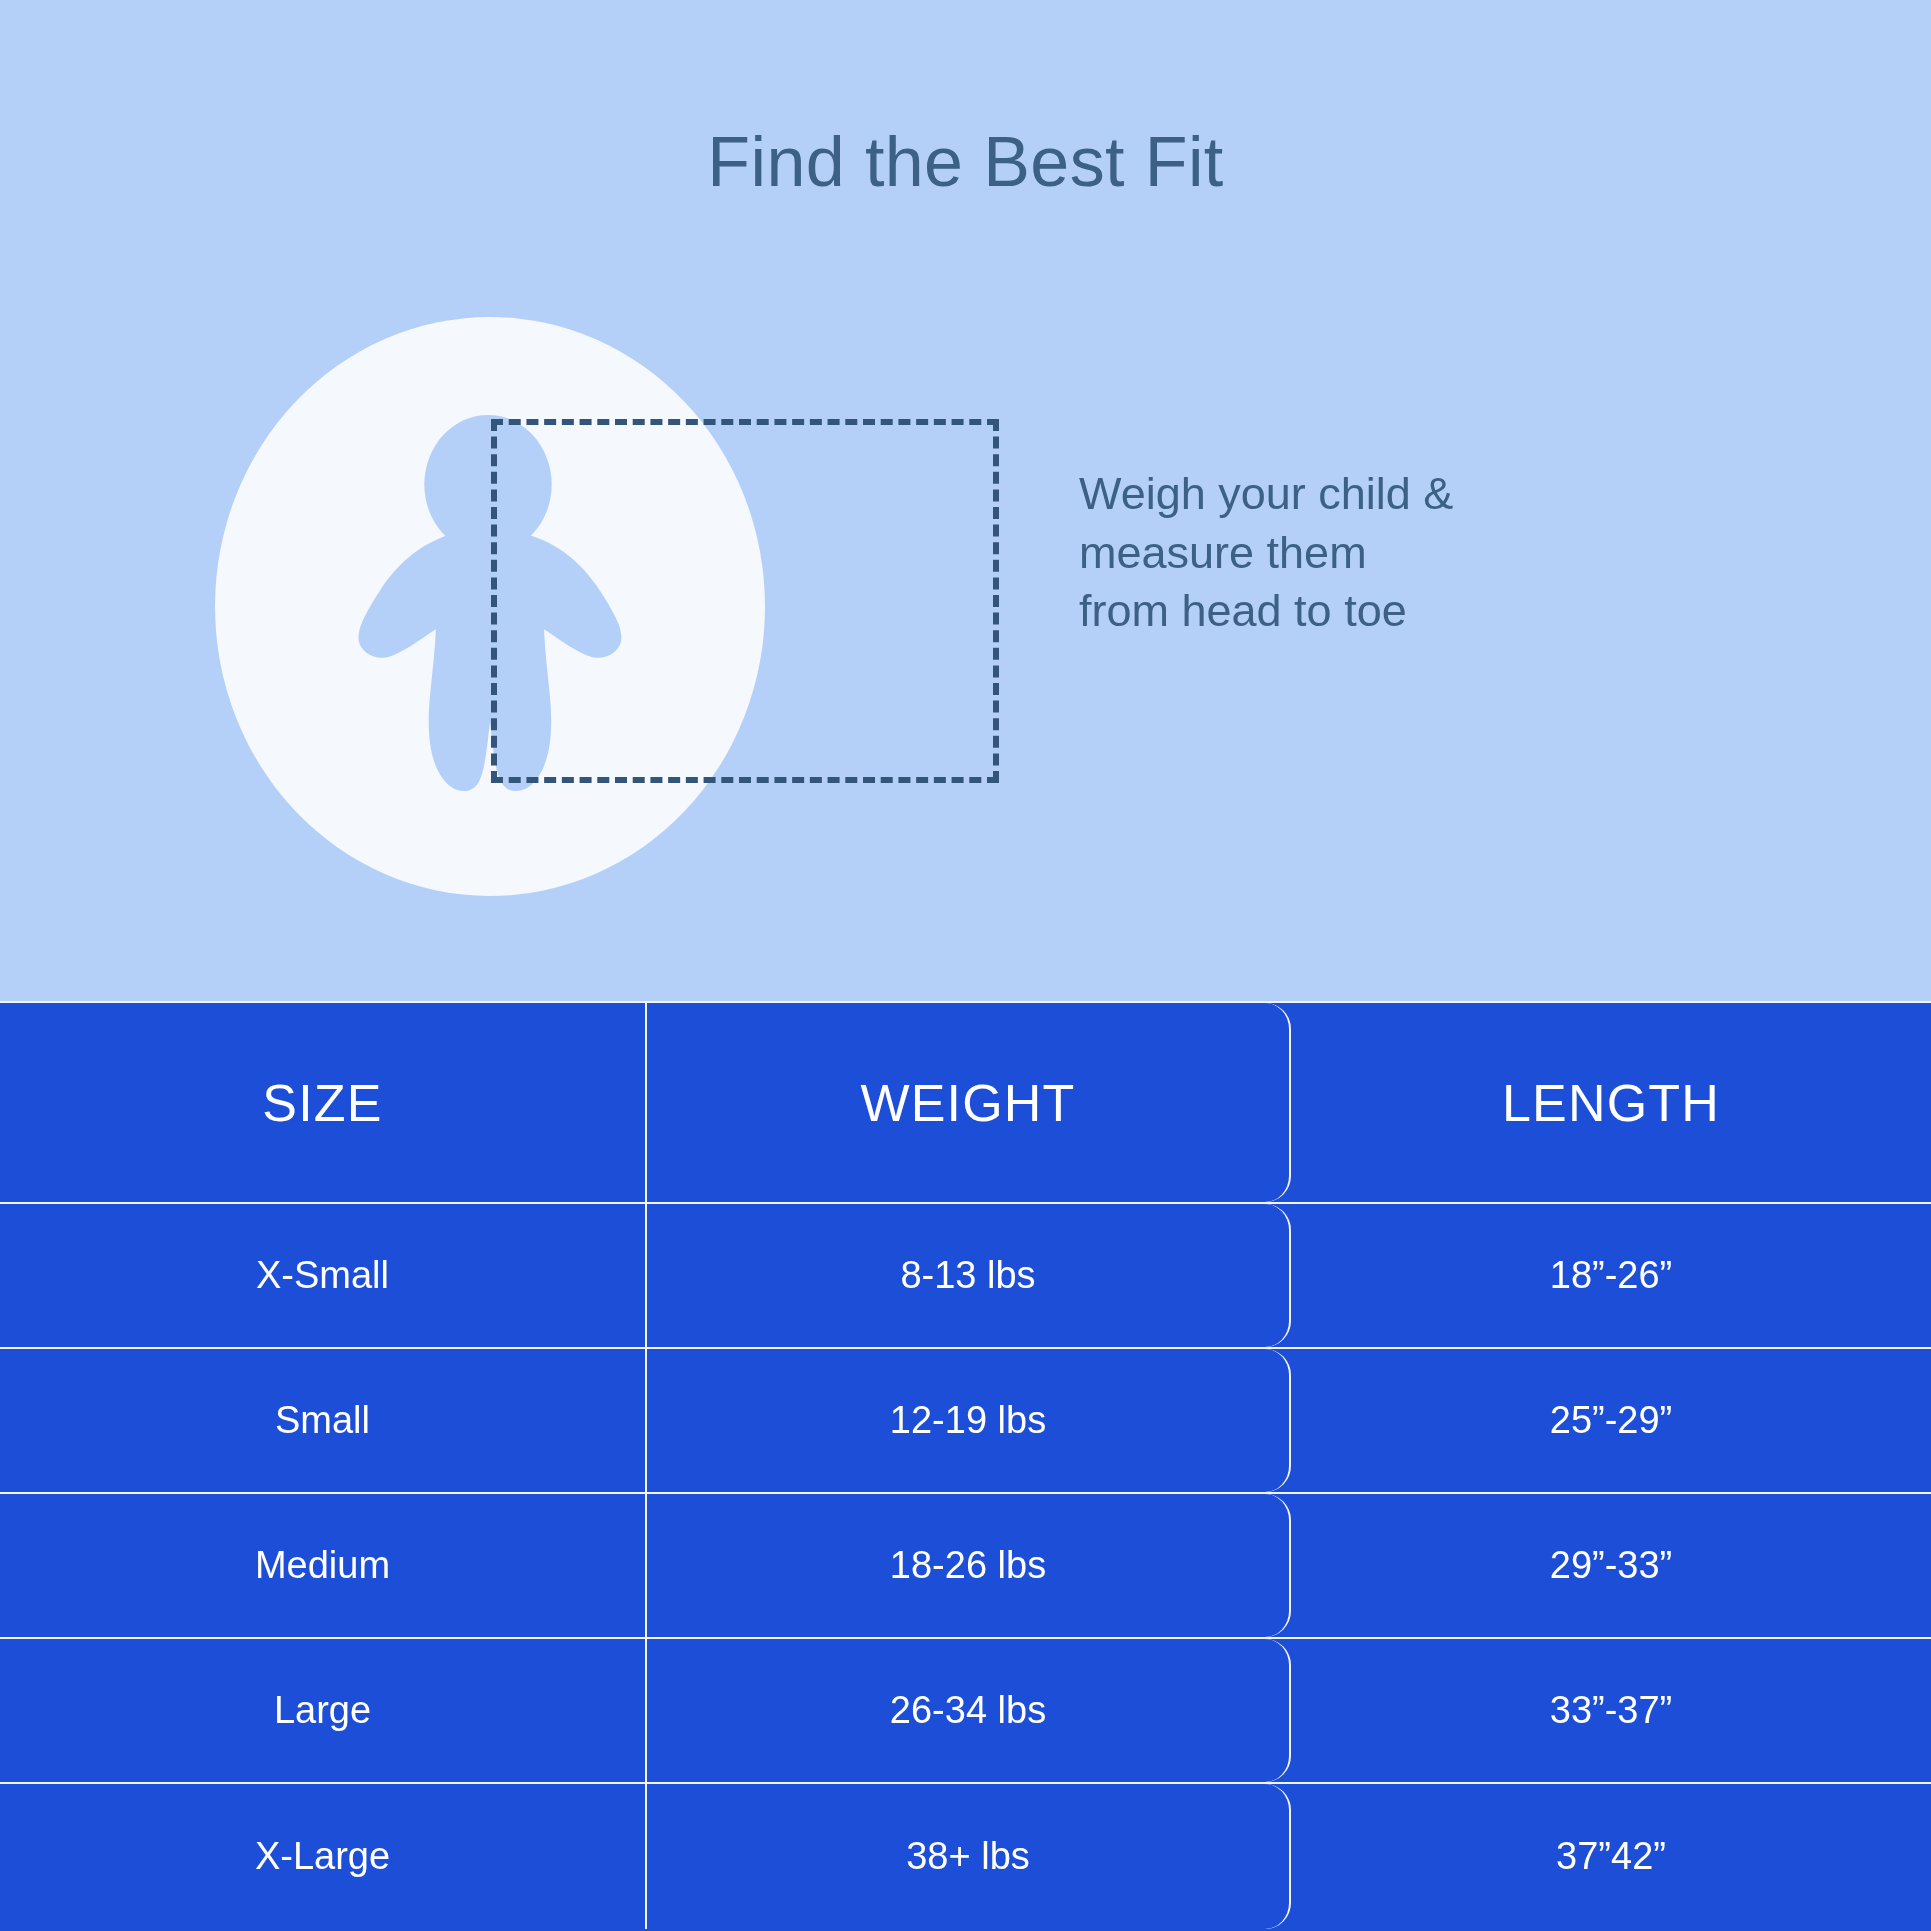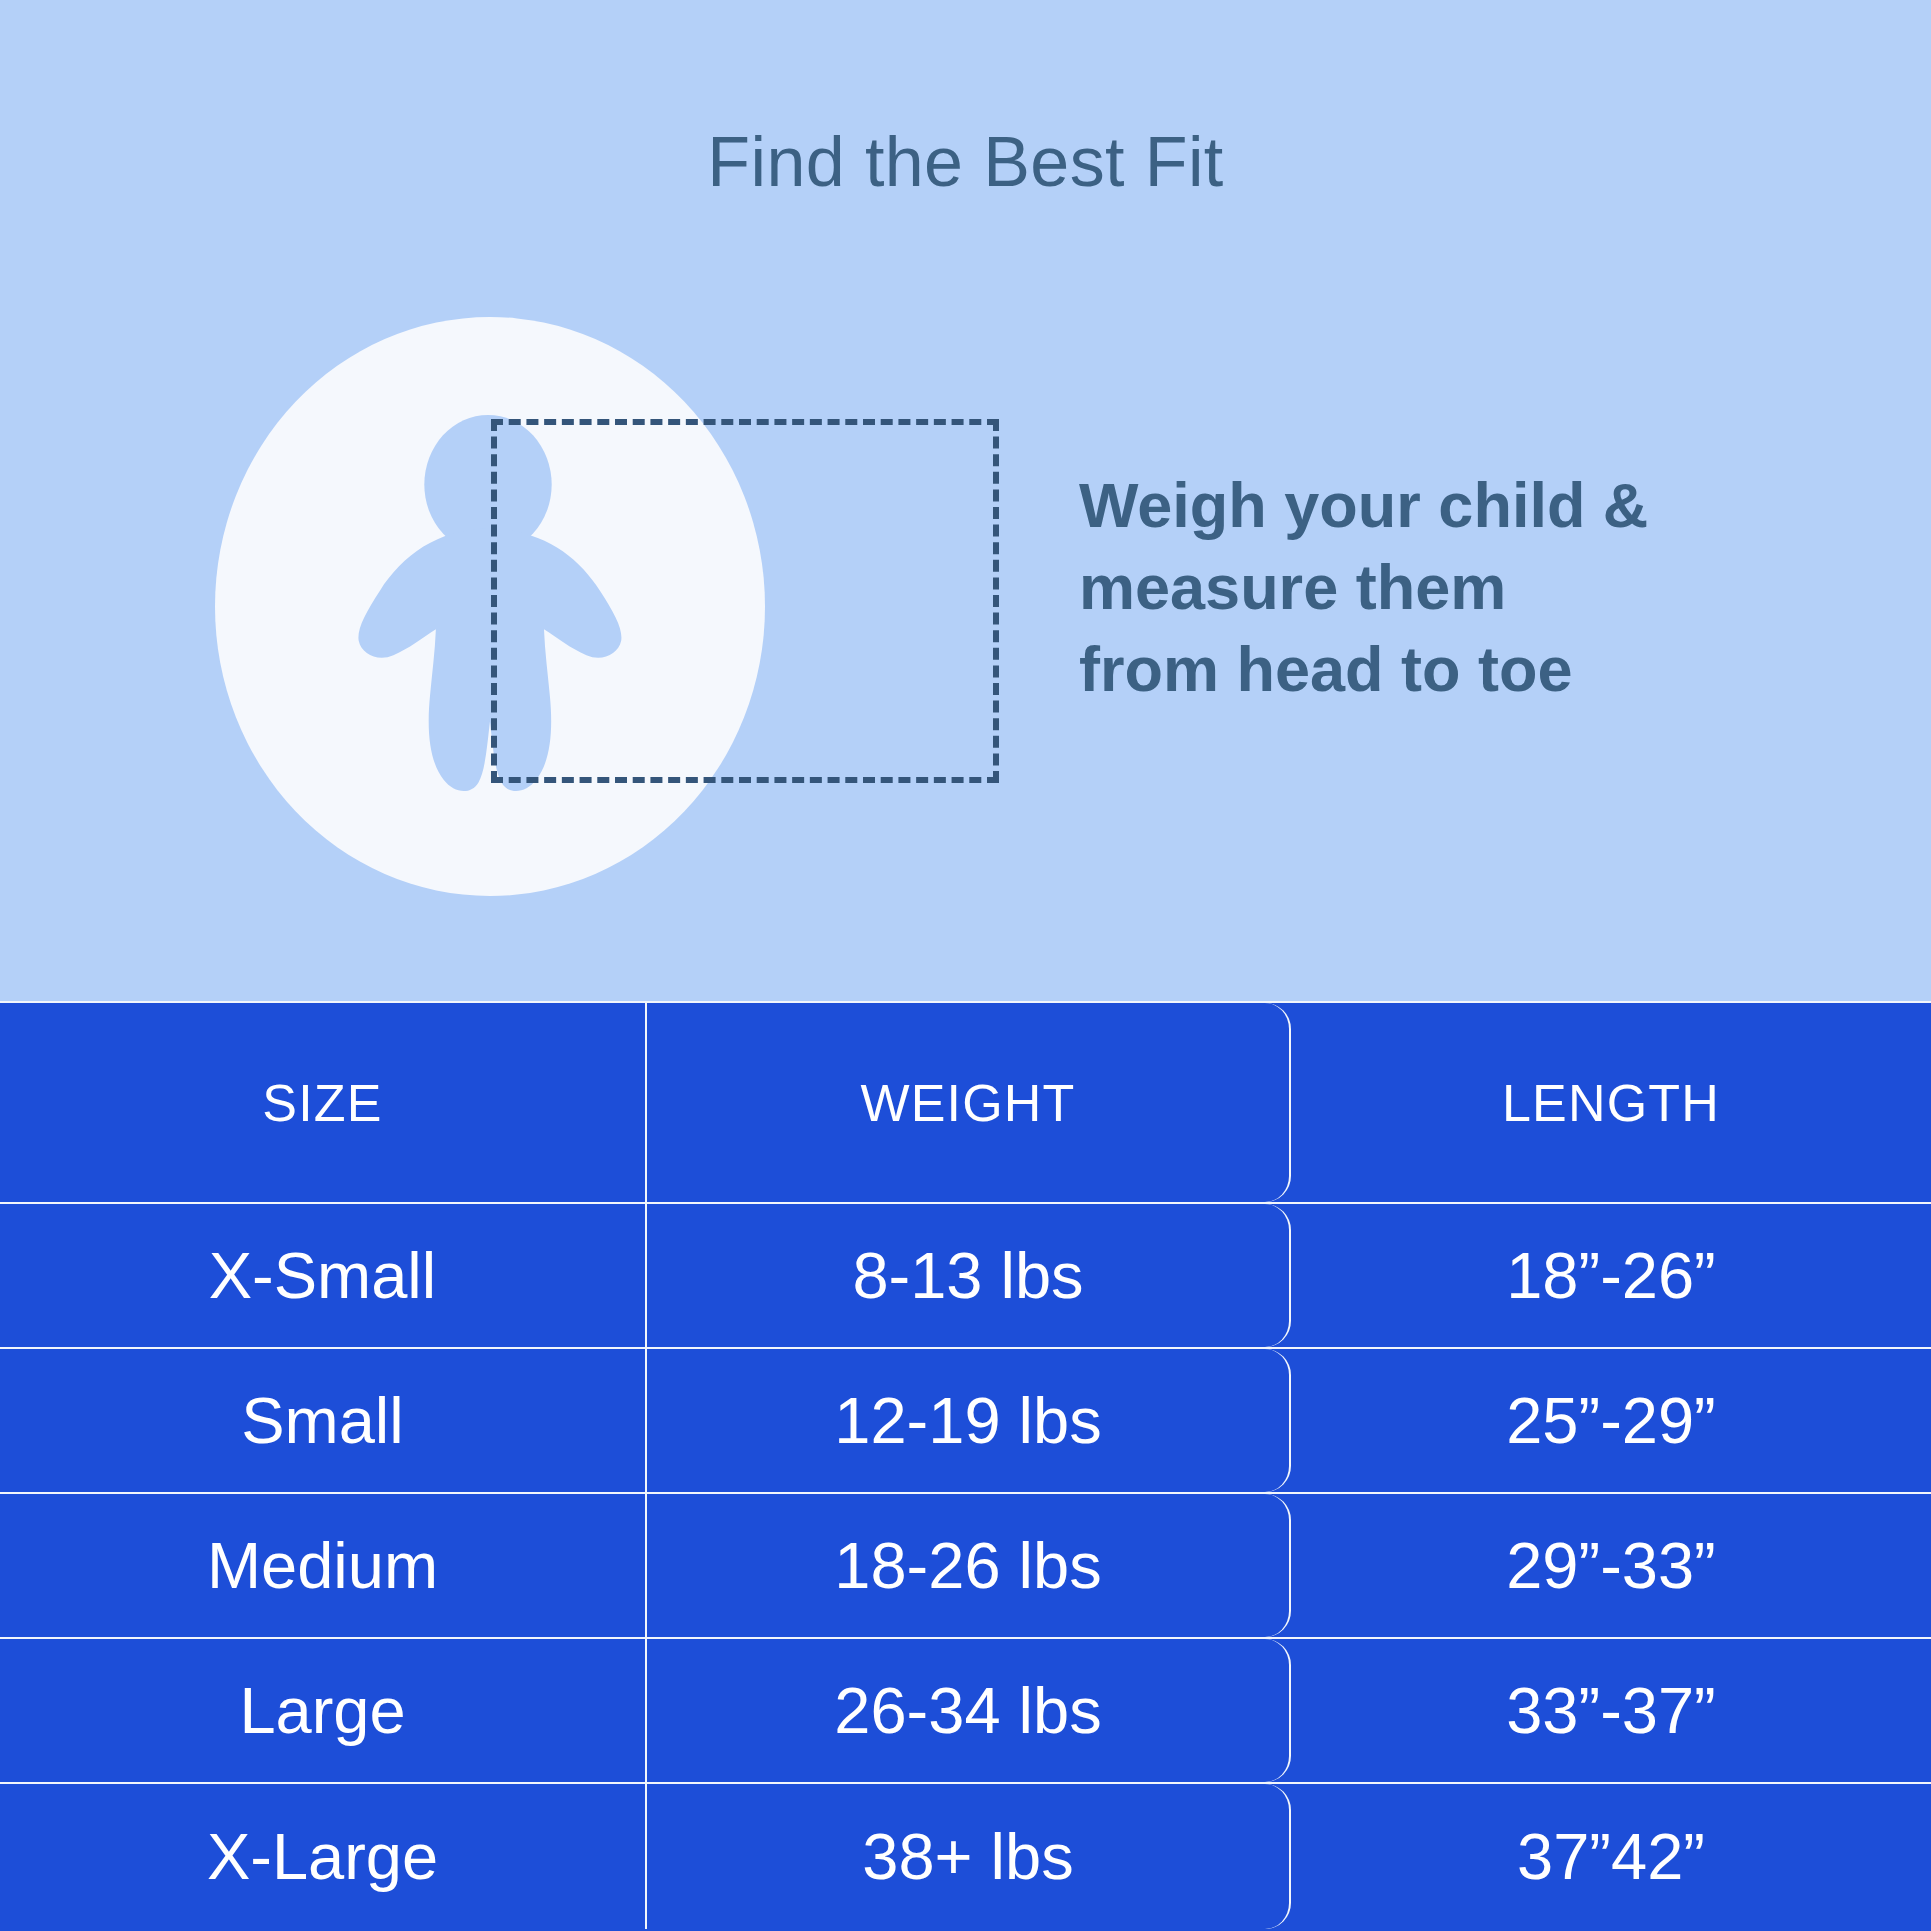--- a/index.html
+++ b/index.html
@@ -74,24 +74,24 @@
     height: 364px;
     border: 6.8px dashed #34557a;
     box-sizing: border-box;
   }
 
   .hero-caption {
     position: absolute;
     left: 1079px;
     top: 465px;
     width: 695px;
-    font-size: 63px;
+    font-size: 45px;
     line-height: 1.30;
     color: #3c6184;
-    font-weight: 700;
+    font-weight: 400;
   }
   .hero-caption .cap-line { display: block; white-space: pre; }
 
   
   .size-table {
     position: absolute;
     left: 0;
     top: 1001px;
     width: 1931px;
     height: 930px;
@@ -126,21 +126,21 @@
   .c-size   { width: 647px; }
   .c-weight { width: 644px; border-radius: 26px; }
   .c-length { width: 640px; }
 
   .t-row.head .t-cell {
     font-size: 52px;
     letter-spacing: 1.2px;
     font-weight: 400;
   }
   .t-row.body .t-cell {
-    font-size: 65px;
+    font-size: 38px;
     font-weight: 400;
   }
 </style>
 </head>
 <body>
 
 <div class="infographic">
 
   <div class="hero">
 

